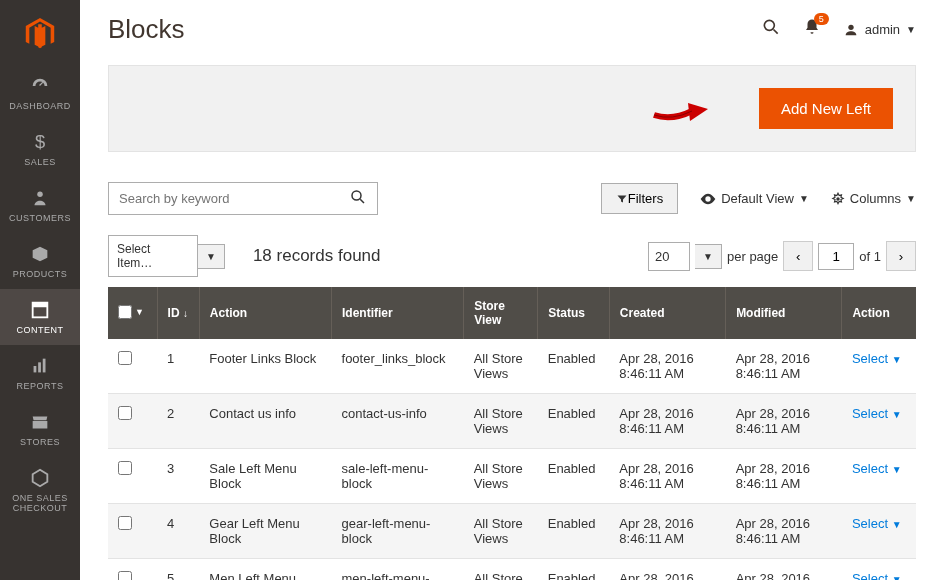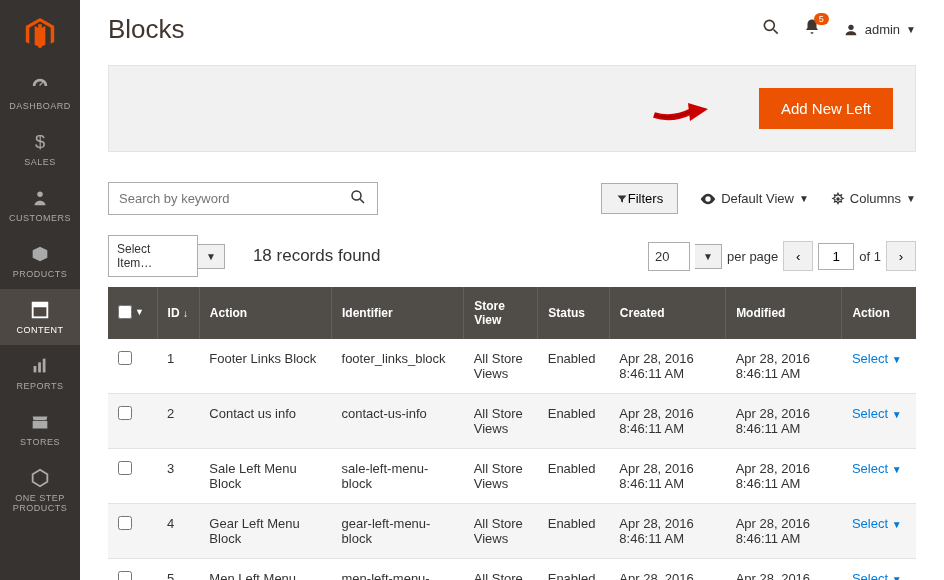--- a/index.html
+++ b/index.html
@@ -104,21 +104,21 @@
   <div class="nav-item">
     <svg class="icon" viewBox="0 0 24 24">
         <path d="M4 6h16l-1 4H5zm0 5h16v8H4z"></path>
       </svg>
     <span>STORES</span>
   </div>
   <div class="nav-item">
     <svg class="icon" viewBox="0 0 24 24">
         <path d="M12 3l8 5v8l-8 5-8-5V8z" fill="none" stroke="#aaa" stroke-width="2"></path>
       </svg>
-    <span>ONE STEP PRODUCTS</span>
+    <span>ONE SALES CHECKOUT</span>
   </div>
 </div>
 
 <div class="main">
   <div class="header">
     <h1 class="page-title">Blocks</h1>
     <div class="header-right">
       <span class="search-trigger">
         <svg width="20" height="20" viewBox="0 0 24 24">
             <circle cx="10" cy="10" r="6" fill="none" stroke="#41362f" stroke-width="2"></circle>

